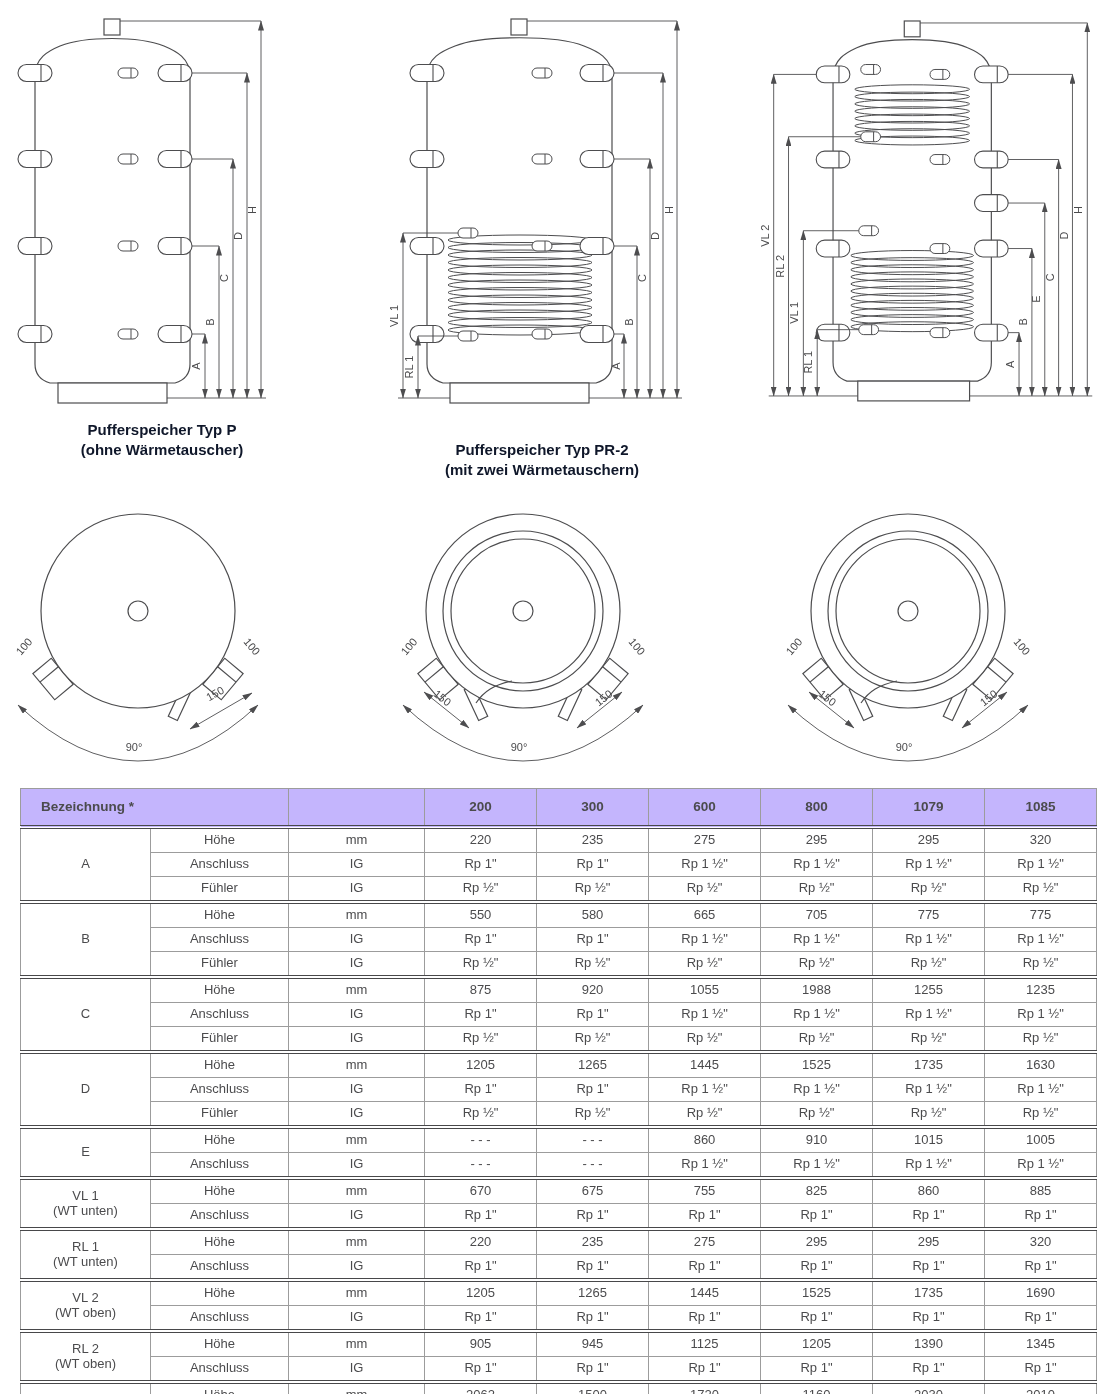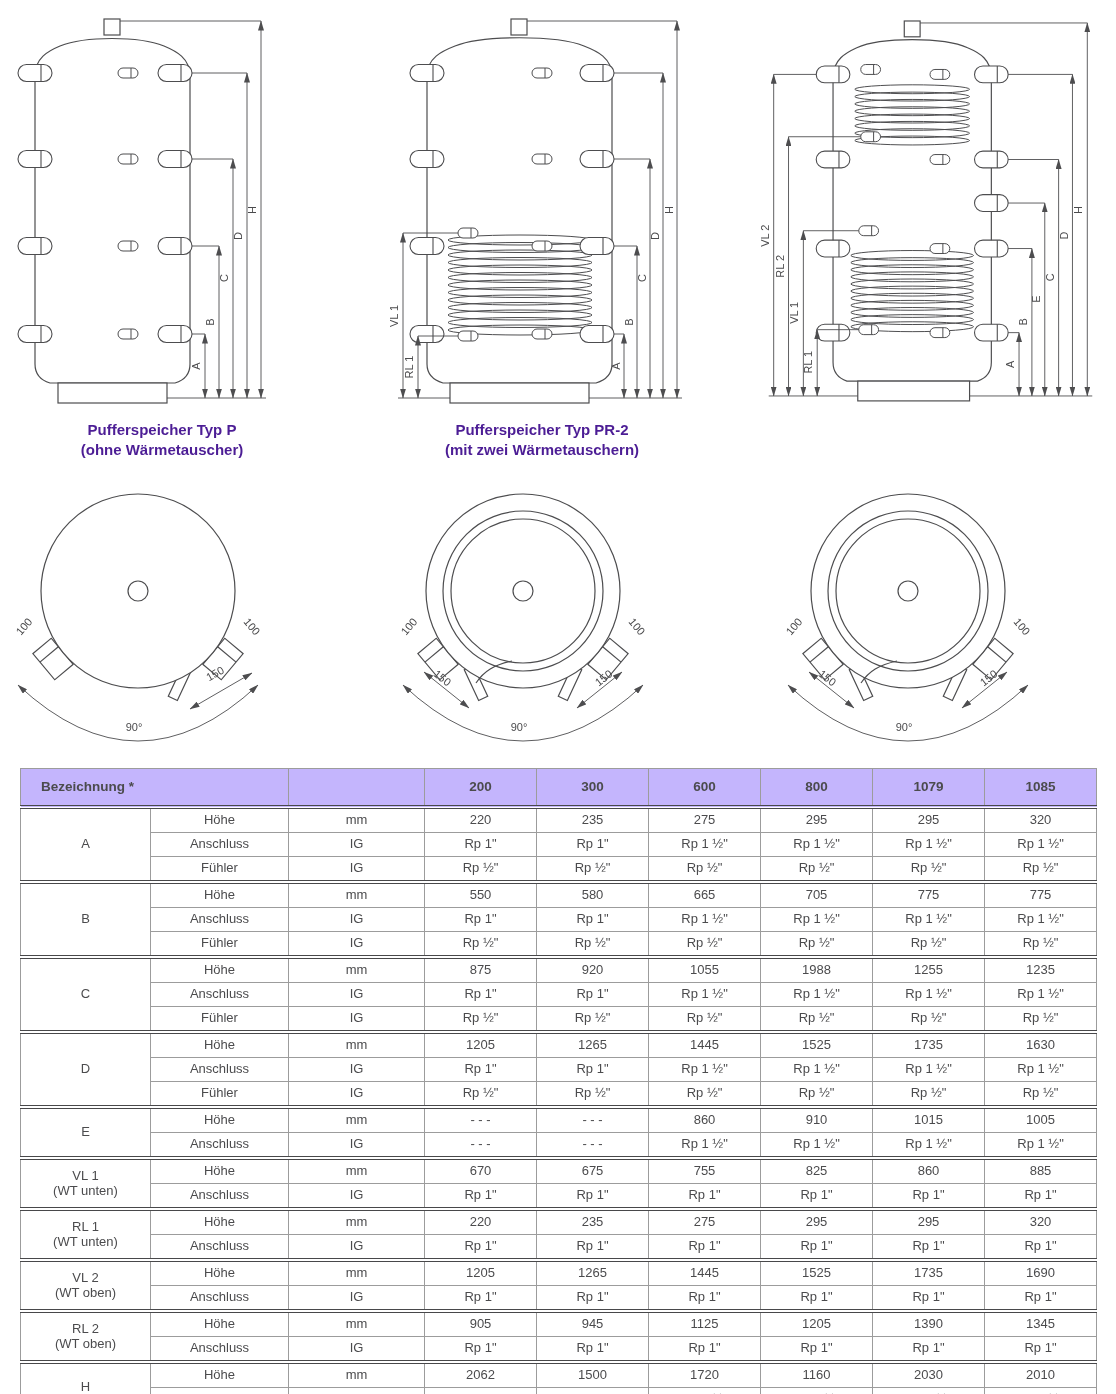--- a/index.html
+++ b/index.html
@@ -5,25 +5,25 @@
   html,body{margin:0;padding:0;background:#fff;}
   .page{
     width:1116px;height:1394px;overflow:hidden;background:#fff;position:relative;
     font-family:"Liberation Sans", sans-serif;color:#4b4b4d;
   }
   
   .tanks-row{display:flex;margin-top:6px;}
   .tank-block{width:372px;flex:0 0 auto;}
   .tank-block svg{display:block;}
   .captions-row{display:flex;margin-top:14px;}
-  .caption{width:372px;text-align:center;font-weight:bold;font-size:15px;color:#4c1d95;line-height:1.3;}
+  .caption{width:372px;text-align:center;font-weight:bold;font-size:15px;color:#0f172a;line-height:1.3;}
   .caption .inner{display:inline-block;}
   .cap-1 .inner{transform:translateX(-24px);}
   .cap-2 .inner{transform:translateX(-38px);}
-  .cap-3 .inner{transform:translateX(-16px);}
+  .cap-3 .inner{transform:translateX(-16px);margin-top:20px;}
   
   .circles-row{display:flex;margin-top:10px;}
   .circle-block{width:372px;flex:0 0 auto;}
   
   .tbl-wrap{margin:8px 20px 0 20px;}
   table.dims{border-collapse:collapse;width:1076px;table-layout:fixed;font-size:13px;color:#4b4b4d;}
   table.dims th,table.dims td{border:1px solid #9c9c9c;text-align:center;padding:0;height:23px;line-height:1.15;vertical-align:middle;}
   table.dims thead th{background:#c4b5fd;font-weight:bold;height:36px;border-bottom:4px double #48484a;font-size:13.5px;}
   table.dims thead th.bez{text-align:left;padding-left:20px;}
   table.dims tr.gs td{border-top:4px double #48484a;}

